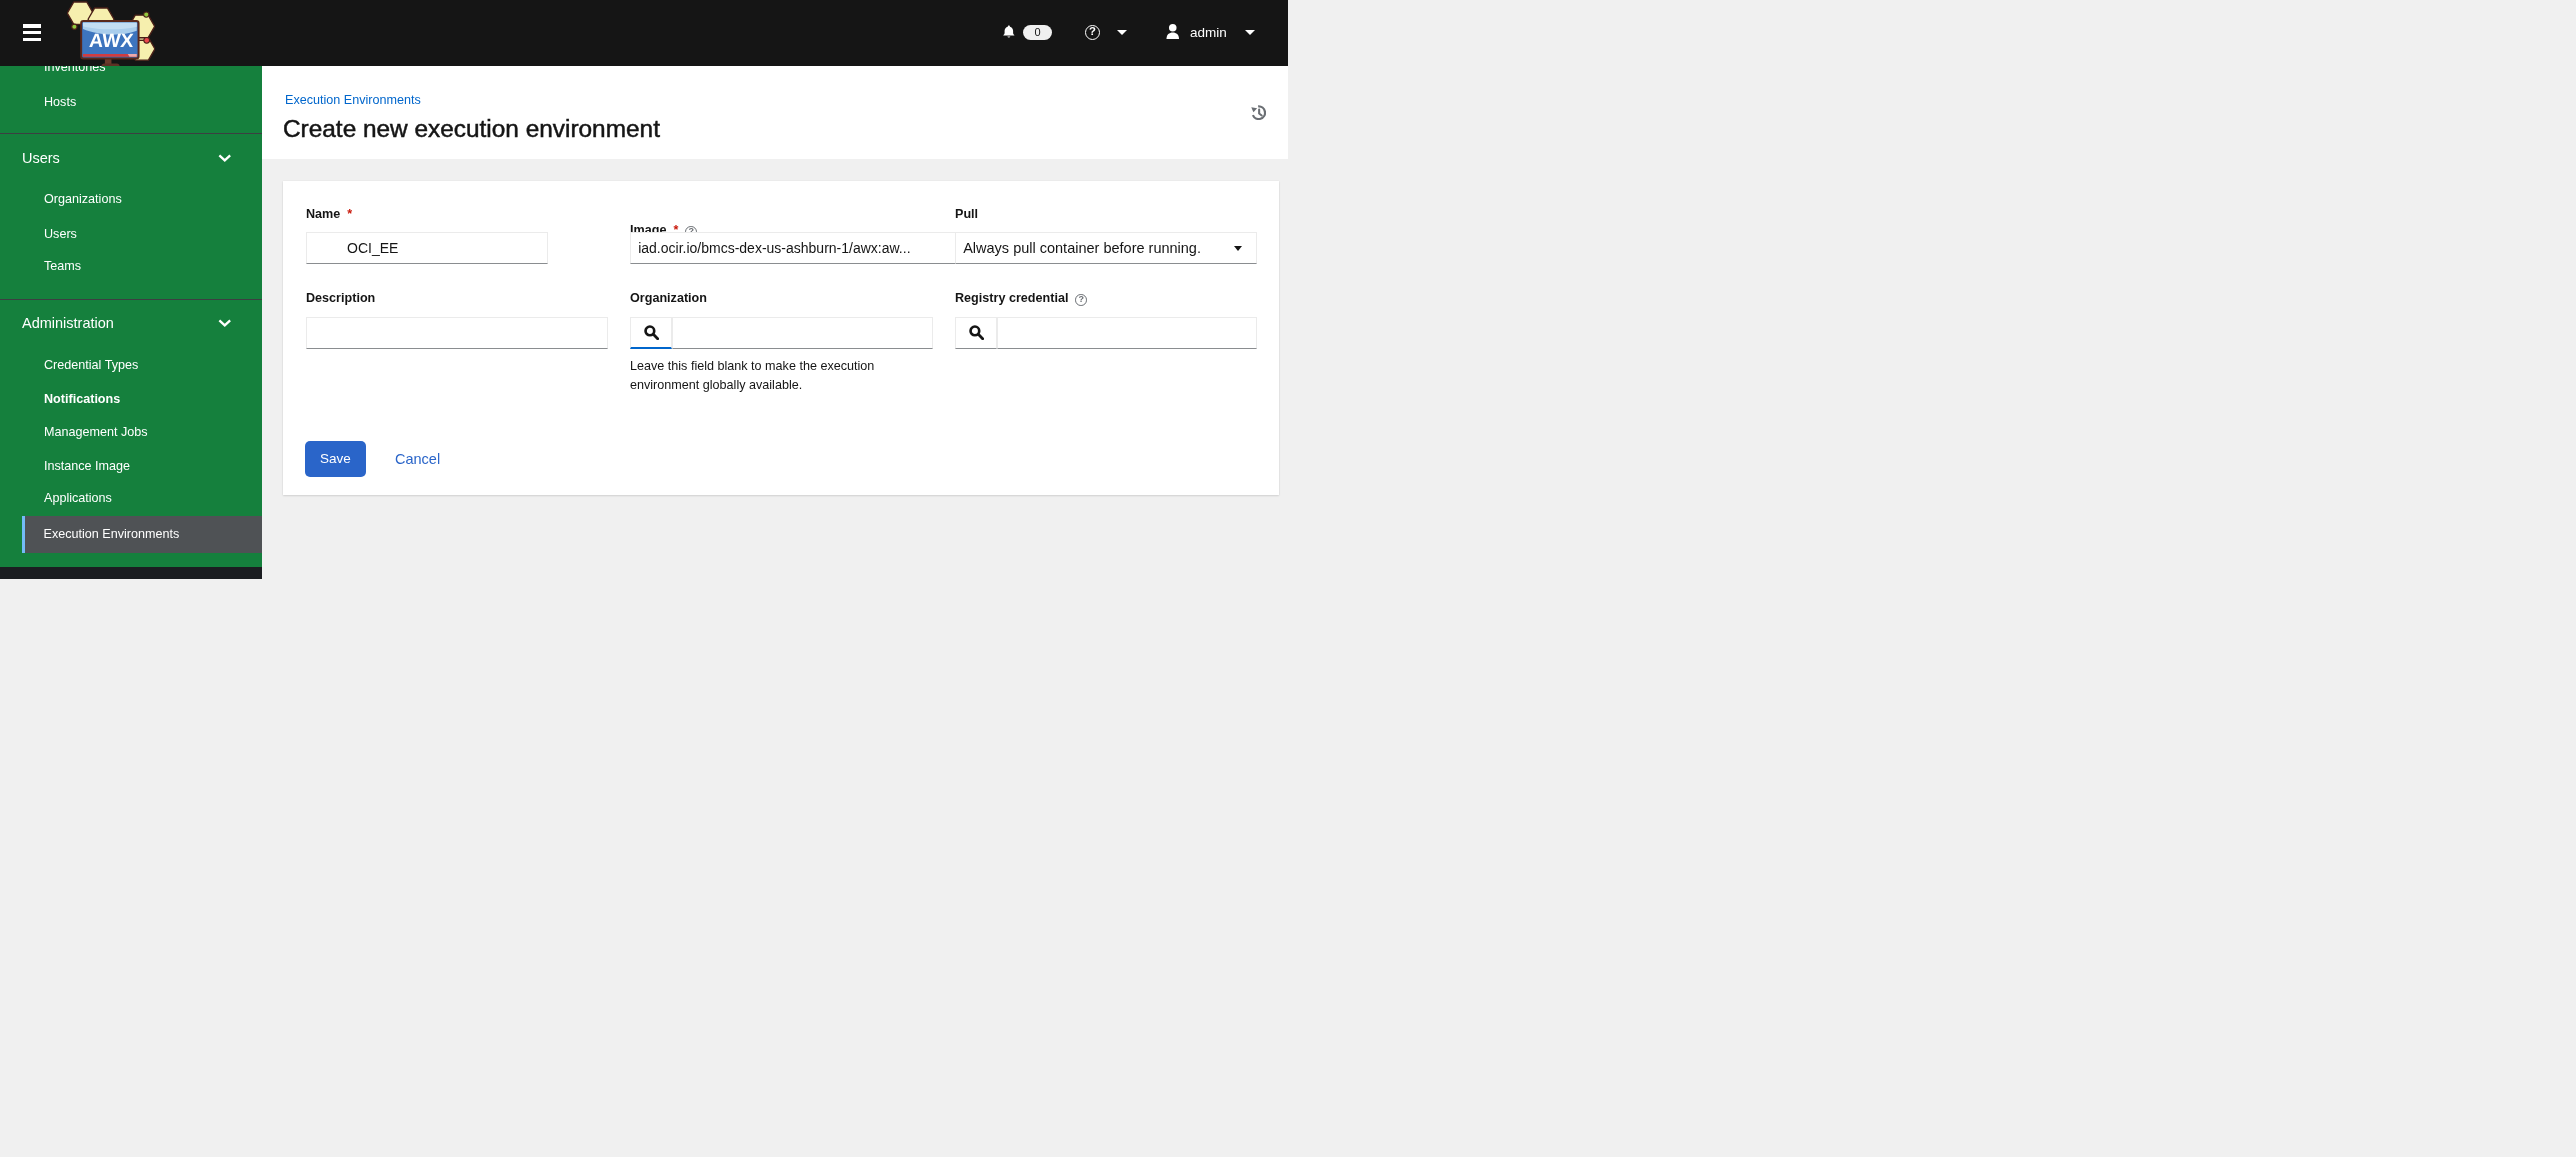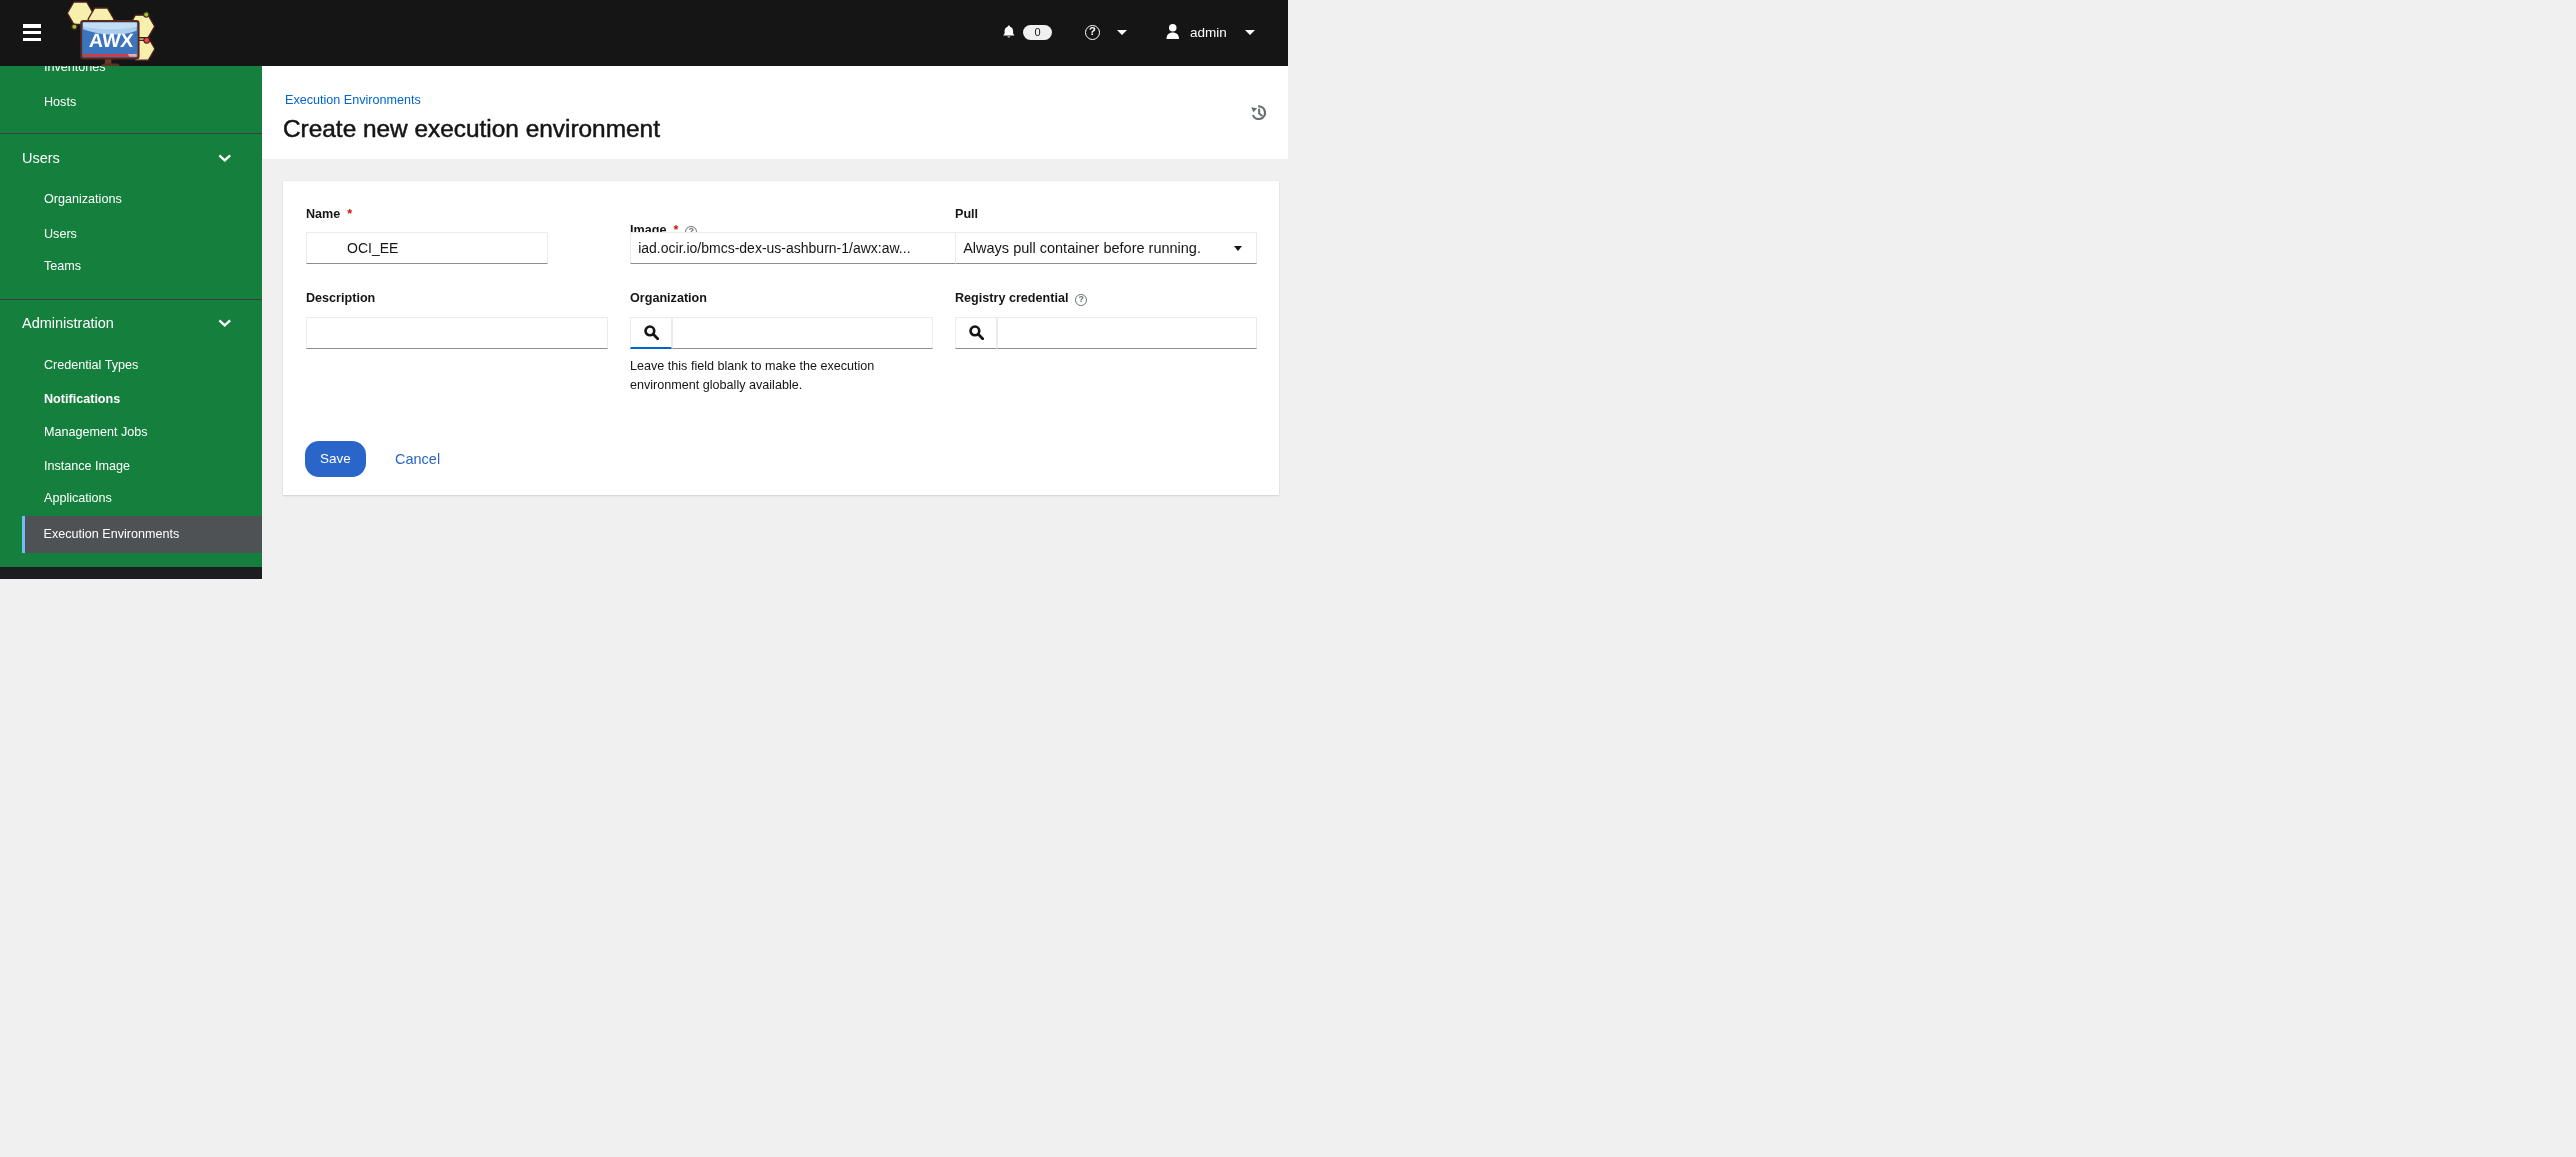--- a/index.html
+++ b/index.html
@@ -35,21 +35,21 @@
 .ast { color:#c9190b; font-weight:bold; font-size:12.6px; }
 .helpc { display:inline-block; width:11.7px; height:11.7px; border:1.4px solid #6a6e73; border-radius:50%; color:#6a6e73; font-size:9px; font-weight:bold; text-align:center; line-height:9px; vertical-align:0px; }
 
 .tinput { position:absolute; height:32px; background:#fff; border:0.9px solid #ebebeb; border-bottom:1.4px solid #8a8d90; font-size:14px; color:#151515; line-height:30px; padding-left:7.2px; white-space:nowrap; overflow:hidden; }
 
 
 .lk { position:absolute; height:32px; }
 .lkbtn { position:absolute; left:0; top:0; width:42px; height:32px; background:#fff; border:0.9px solid #ebebeb; }
 .lkinp { position:absolute; left:42px; top:0; right:0; height:32px; background:#fff; border:0.9px solid #ebebeb; border-bottom:1.4px solid #8a8d90; }
 
-#savebtn { position:absolute; left:305px; top:441px; width:61px; height:36px; background:#2a65c9; border-radius:14px; color:#fff; font-size:13.5px; text-align:center; line-height:36px; }
+#savebtn { position:absolute; left:305px; top:441px; width:61px; height:36px; background:#2a65c9; border-radius:5px; color:#fff; font-size:13.5px; text-align:center; line-height:36px; }
 #cancel { position:absolute; left:395px; top:451px; font-size:14.5px; color:#2a65c9; }
 .helptext { position:absolute; left:630px; top:357px; font-size:12.6px; line-height:18.5px; color:#151515; }
 </style>
 </head>
 <body>
 <div id="page">
   <div id="header">
     <div id="burger">
         <div class="b1"></div>
         <div class="b2"></div>

